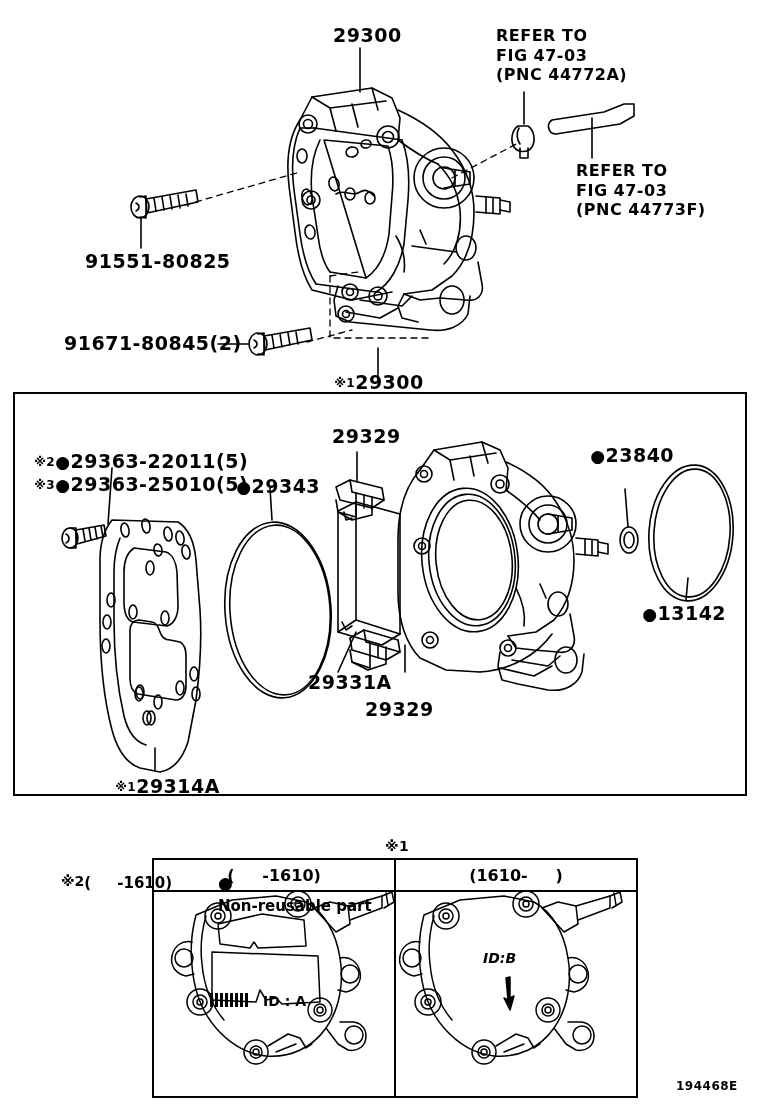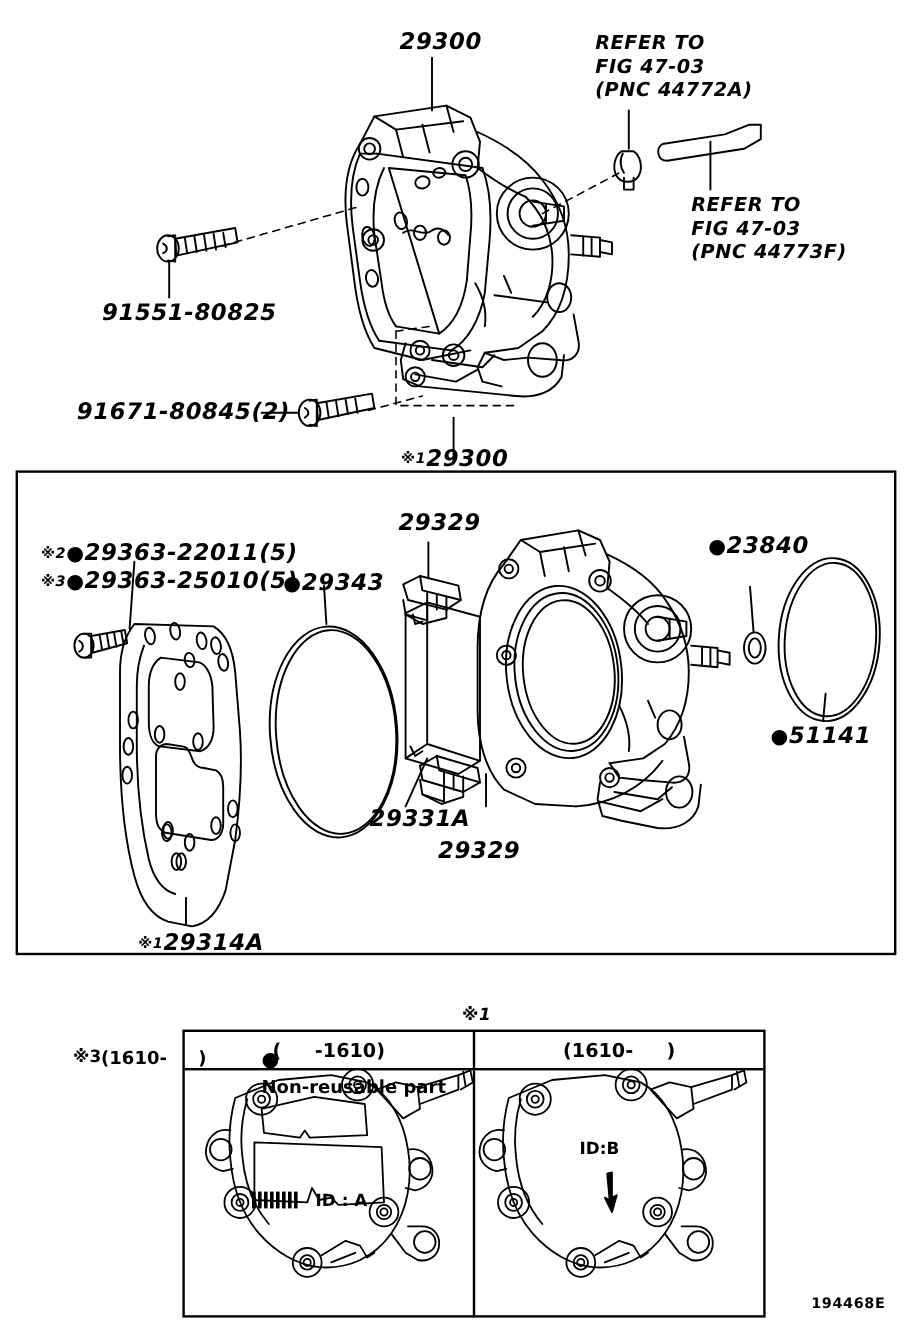--- a/index.html
+++ b/index.html
@@ -8,21 +8,20 @@
     font-family:"DejaVu Sans","Liberation Sans",sans-serif;
     color:#000;
   }
   .lbl{
     position:absolute;
     font-family:"DejaVu Sans","Liberation Sans",sans-serif;
     font-weight:bold;
     letter-spacing:0.5px;
     white-space:pre;
     line-height:1.18;
-    font-style:italic;
   }
   .pn{font-size:19px;}
   .refer{font-size:16px;font-weight:bold;line-height:1.22;margin-left:20px;}
   .mark{font-size:12px;font-weight:bold;vertical-align:2px;}
   .dot{font-size:17px;}
   svg{position:absolute;left:0;top:0;}
   .frame{
     position:absolute;border:2px solid #000;box-sizing:border-box;
   }
   .legend{position:absolute;font-size:15px;font-weight:bold;white-space:pre;line-height:1.45;}
@@ -397,34 +396,34 @@
   <span class="dot">●</span><span class="pn">29343</span>
 </div>
 
 <div class="lbl pn" style="left:332px;top:425px;">29329</div>
 
 <div class="lbl" style="left:578px;top:425px;">
   <span class="dot">●</span><span class="pn">23840</span>
 </div>
 
 <div class="lbl" style="left:630px;top:583px;">
-  <span class="dot">●</span><span class="pn">51141</span>
+  <span class="dot">●</span><span class="pn">13142</span>
 </div>
 
 <div class="lbl pn" style="left:308px;top:671px;">29331A</div>
 
 <div class="lbl pn" style="left:365px;top:698px;">29329</div>
 
 <div class="lbl" style="left:103px;top:756px;">
   <span class="mark">※1</span><span class="pn">29314A</span>
 </div>
 
 <div class="legend" style="left:40px;top:806px;">
   <div>
-    <span class="mark" style="font-size:14px">※3</span><span>(1610-     )</span>
+    <span class="mark" style="font-size:14px">※2</span><span>(     -1610)</span>
   </div>
 </div>
 
 <div class="legend" style="left:197px;top:806px;">
   <div>
     <span class="dot">●</span>
     <span>Non-reusable part</span>
   </div>
 </div>
 
@@ -445,15 +444,15 @@
   <i></i>
     <i></i>
     <i></i>
     <i></i>
     <i></i>
     <i></i>
     <i></i>
     <i></i>
 </div>
 <div class="idtxt" style="left:263px;top:993px;">ID : A</div>
-<div class="idtxt" style="left:483px;top:950px;">ID:B</div>
+<div class="idtxt" style="left:483px;top:950px;font-style:italic;">ID:B</div>
 
 <div class="corner" style="left:676px;top:1079px;">194468E</div>
 
 </body></html>

